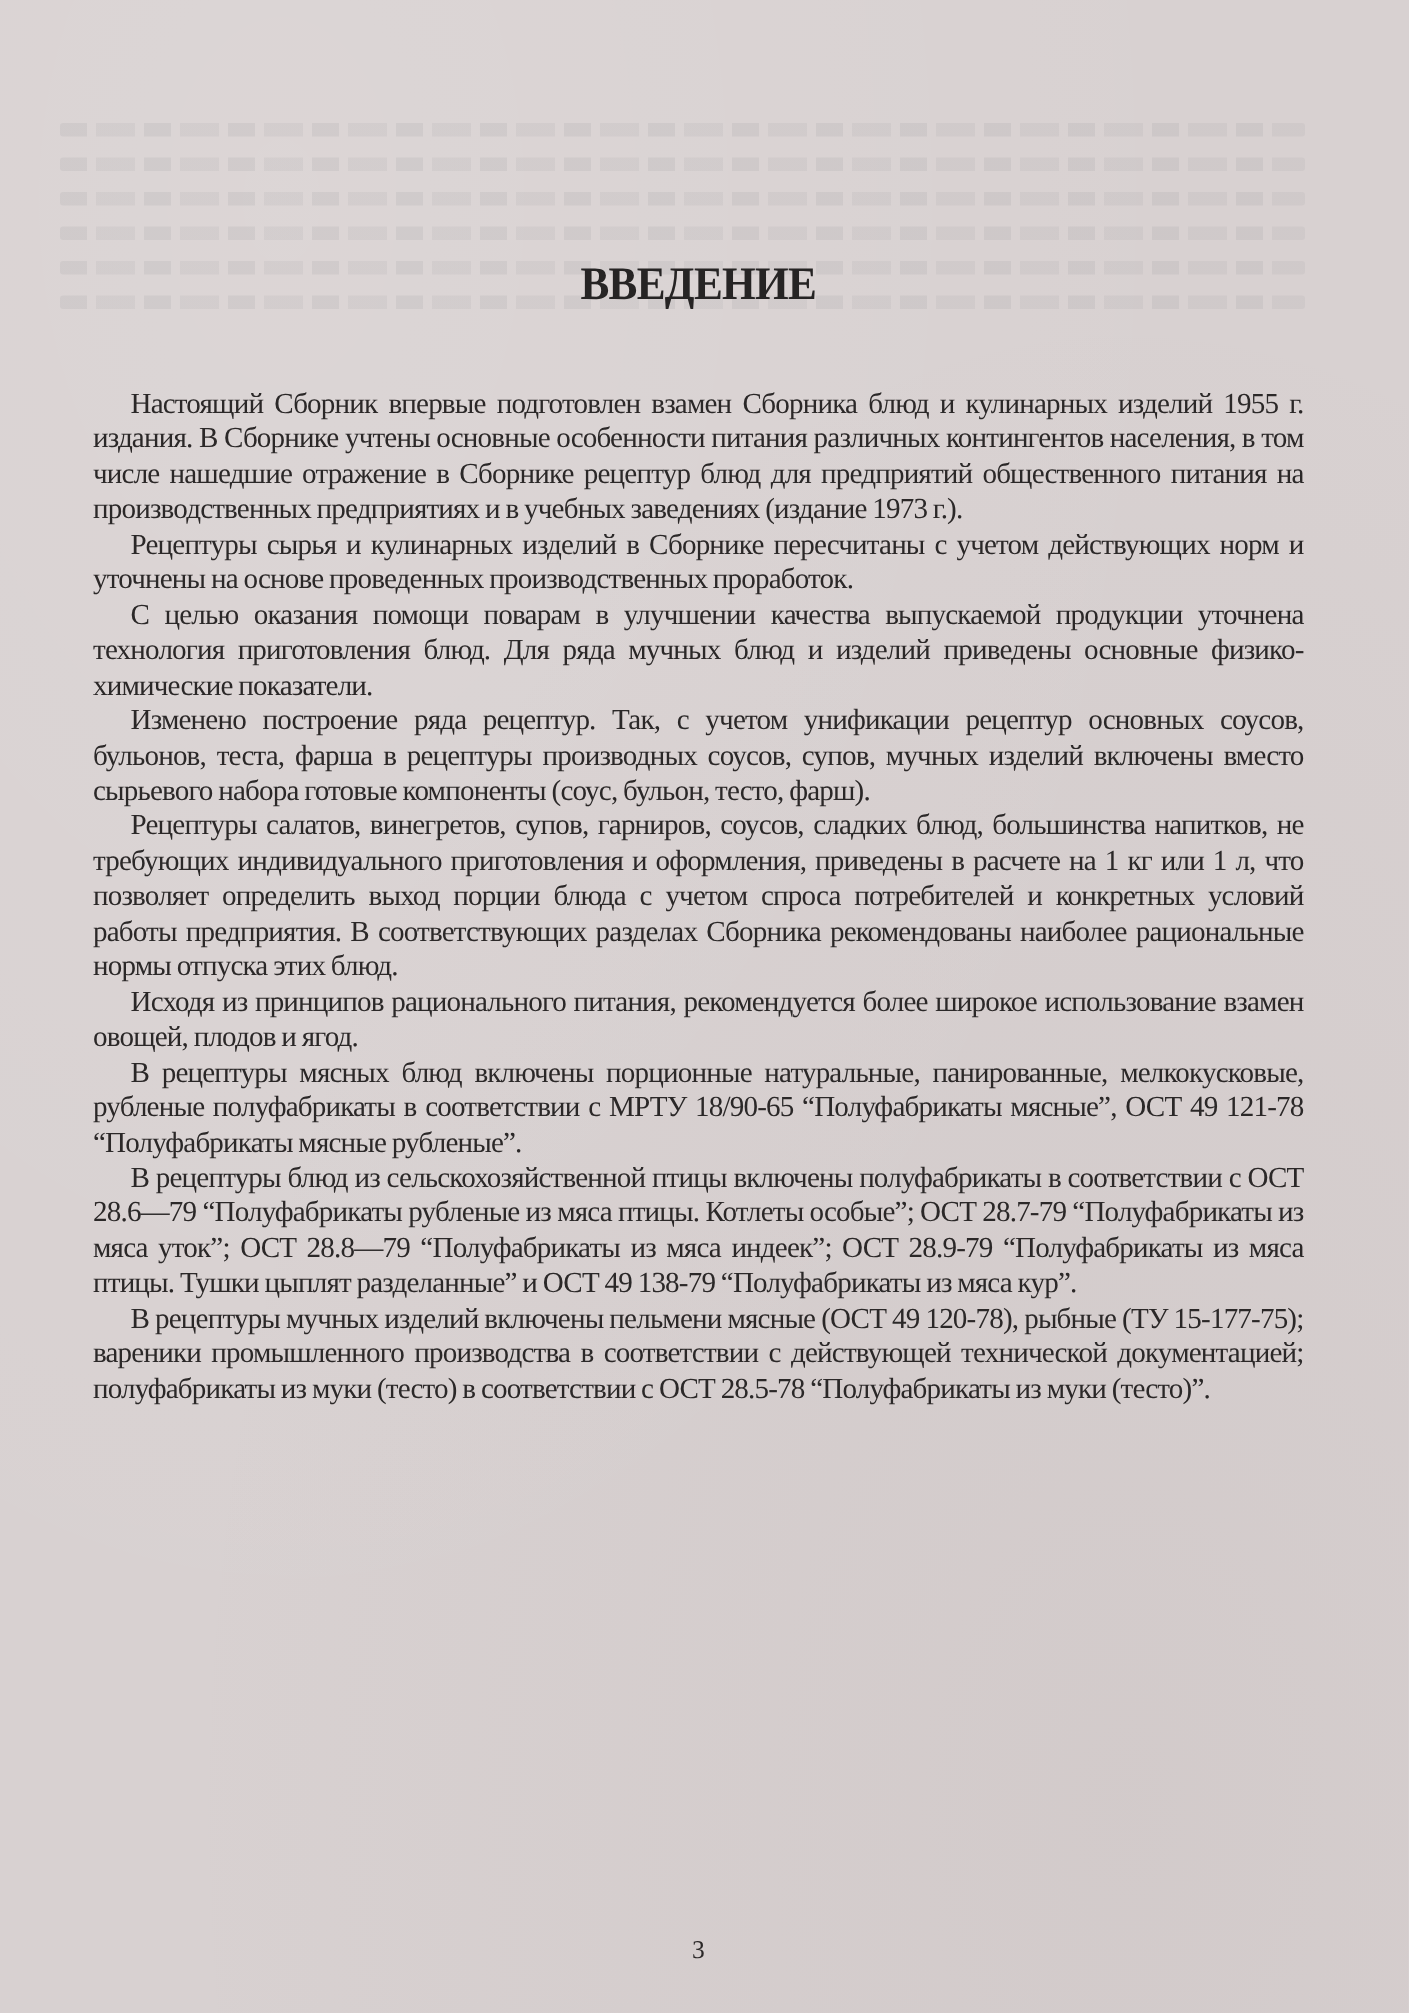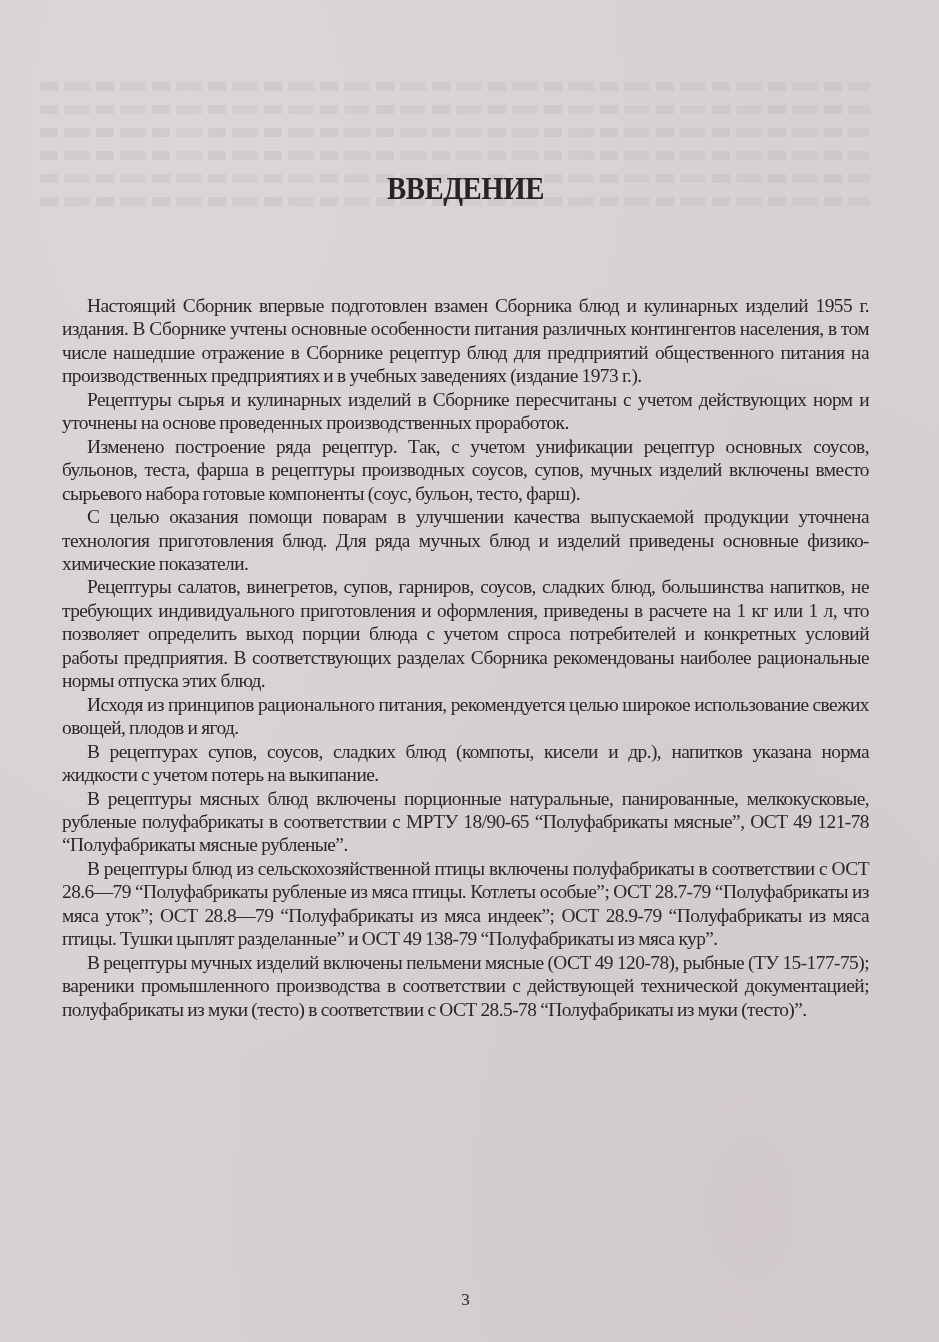--- a/index.html
+++ b/index.html
@@ -50,21 +50,20 @@
     letter-spacing: -0.5px;
     transform: scaleX(0.93);
     color: #262424;
     margin: 0;
   }
   .body-text {
     position: absolute;
     left: 0;
     top: 258px;
     width: 807px;
-    margin-top: 36px;
   }
   .para {
     margin: 0;
     font-size: 19.4px;
     line-height: 23.45px;
     text-align: justify;
     text-indent: 25px;
     letter-spacing: -0.55px;
     word-spacing: -0.5px;
     hyphens: manual;
@@ -90,24 +89,23 @@
     <div class="bl"></div>
     <div class="bl"></div>
 </div>
 
 <div class="page">
   <h1 class="title">ВВЕДЕНИЕ</h1>
 
   <div class="body-text">
     <p class="para">Настоящий Сборник впервые подготовлен взамен Сборника блюд и кулинарных изделий 1955 г. издания. В Сборнике учтены основные особенности питания различных контингентов населения, в том числе нашедшие отражение в Сборнике рецептур блюд для предприятий об­щественного питания на производственных предприятиях и в учебных заведениях (издание 1973 г.).</p>
     <p class="para">Рецептуры сырья и кулинарных изделий в Сборнике пересчитаны с учетом действующих норм и уточнены на основе проведенных производственных проработок.</p>
+    <p class="para">С целью оказания помощи поварам в улучшении качества выпускаемой продукции уточ­нена технология приготовления блюд. Для ряда мучных блюд и изделий приведены основные физико-химические показатели.</p>
     <p class="para">Изменено построение ряда рецептур. Так, с учетом унификации рецептур основных соусов, бульонов, теста, фарша в рецептуры производных соусов, супов, мучных изделий включены вместо сырьевого набора готовые компоненты (соус, бульон, тесто, фарш).</p>
-    <p class="para">С целью оказания помощи поварам в улучшении качества выпускаемой продукции уточ­нена технология приготовления блюд. Для ряда мучных блюд и изделий приведены основные физико-химические показатели.</p>
     <p class="para">Рецептуры салатов, винегретов, супов, гарниров, соусов, сладких блюд, большинства на­питков, не требующих индивидуального приготовления и оформления, приведены в расче­те на 1 кг или 1 л, что позволяет определить выход порции блюда с учетом спроса потребителей и конкретных условий работы предприятия. В соответствующих разделах Сбор­ника рекомендованы наиболее рациональные нормы отпуска этих блюд.</p>
-    <p class="para">Исходя из принципов рационального питания, рекомендуется целью широкое использова­ние свежих овощей, плодов и ягод.</p>
-    <p class="para">В рецептурах супов, соусов, сладких блюд (компоты, кисели и др.), напитков указана норма жидкости с учетом потерь на выкипание.</p>
+    <p class="para">Исходя из принципов рационального питания, рекомендуется более широкое использова­ние взамен овощей, плодов и ягод.</p>
     <p class="para">В рецептуры мясных блюд включены порционные натуральные, панированные, мелкокус­ковые, рубленые полуфабрикаты в соответствии с МРТУ 18/90-65 “Полуфабрикаты мясные”, ОСТ 49 121-78 “Полуфабрикаты мясные рубленые”.</p>
     <p class="para">В рецептуры блюд из сельскохозяйственной птицы включены полуфабрикаты в соответст­вии с ОСТ 28.6—79 “Полуфабрикаты рубленые из мяса птицы. Котлеты особые”; ОСТ 28.7-79 “Полуфабрикаты из мяса уток”; ОСТ 28.8—79 “Полуфабрикаты из мяса индеек”; ОСТ 28.9-79 “Полуфабрикаты из мяса птицы. Тушки цыплят разделанные” и ОСТ 49 138-79 “Полуфабри­каты из мяса кур”.</p>
     <p class="para">В рецептуры мучных изделий включены пельмени мясные (ОСТ 49 120-78), рыбные (ТУ 15-177-75); вареники промышленного производства в соответствии с действующей техни­ческой документацией; полуфабрикаты из муки (тесто) в соответствии с ОСТ 28.5-78 “Пол­уфабрикаты из муки (тесто)”.</p>
   </div>
 
   <div class="page-number">3</div>
 </div>
 
 </body></html>

